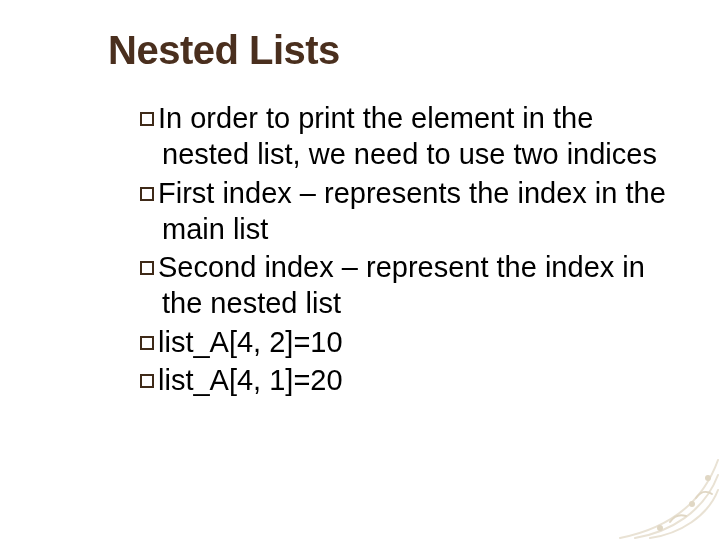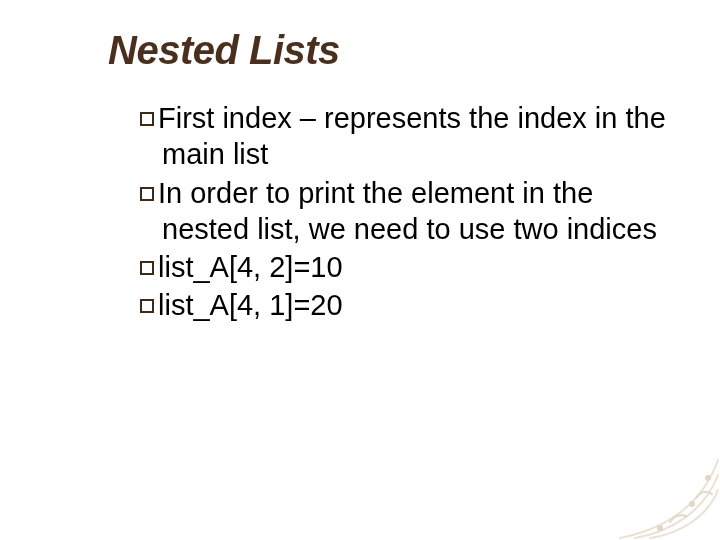--- a/index.html
+++ b/index.html
@@ -19,21 +19,20 @@
     box-sizing: border-box;
   }
   .title {
     position: absolute;
     top: 28px;
     left: 108px;
     font-size: 40px;
     font-weight: 700;
     color: #4a2f1e;
     letter-spacing: -0.5px;
-    font-style: italic;
   }
   .body {
     position: absolute;
     top: 100px;
     left: 140px;
     right: 40px;
     font-size: 29px;
     line-height: 1.25;
     color: #000000;
   }
@@ -64,24 +63,27 @@
 </style>
 </head>
 <body>
 
 <div class="slide">
 
   <div class="title">Nested Lists</div>
 
   <div class="body">
     <p>
+      <span class="bullet"></span><span>In order to print the element in the nested list, we need to use two indices</span>
+    </p>
+    <p>
       <span class="bullet"></span><span>First index – represents the index in the main list</span>
     </p>
     <p>
-      <span class="bullet"></span><span>In order to print the element in the nested list, we need to use two indices</span>
+      <span class="bullet"></span><span>Second index – represent the index in the nested list</span>
     </p>
     <p>
       <span class="bullet"></span><span>list_A[4, 2]=10</span>
     </p>
     <p>
       <span class="bullet"></span><span>list_A[4, 1]=20</span>
     </p>
   </div>
 
   <svg class="corner-deco" viewBox="0 0 120 120">

